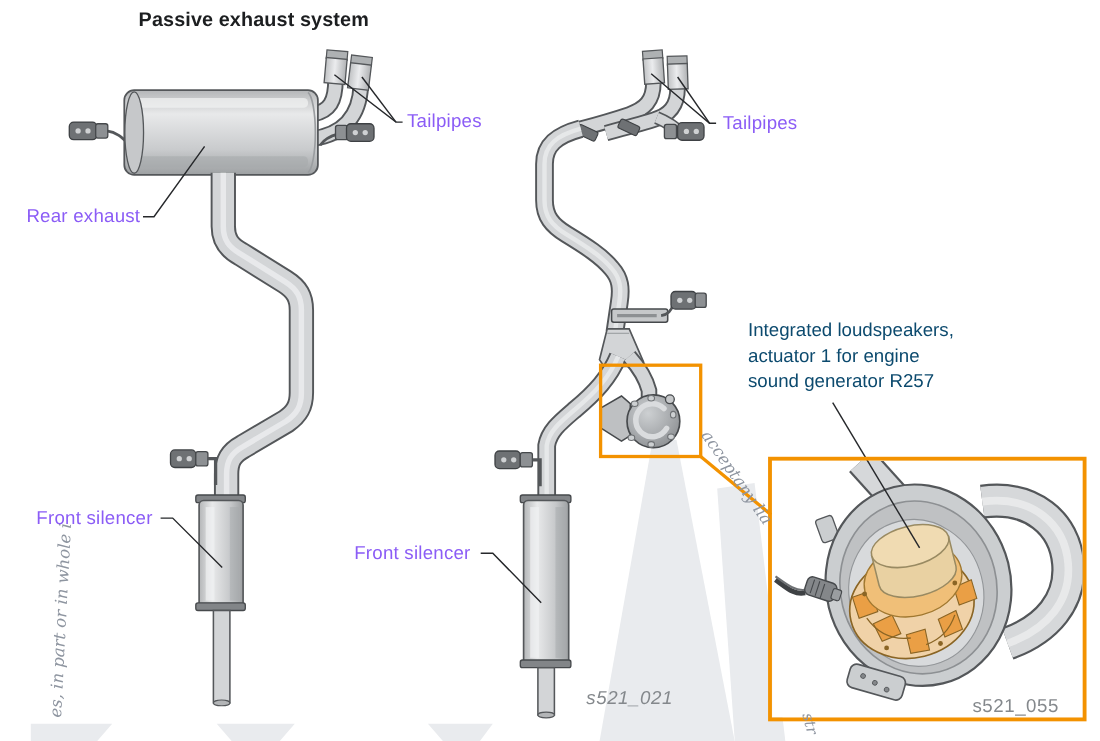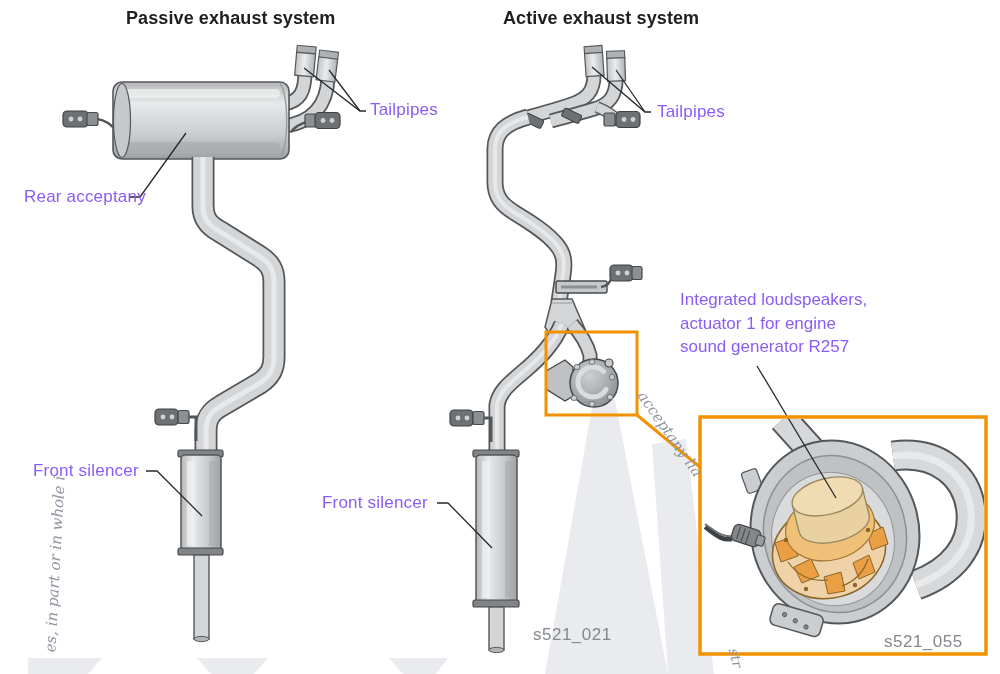--- a/index.html
+++ b/index.html
@@ -9,24 +9,24 @@
   svg{position:absolute;left:0;top:0;}
   .lbl{position:absolute;color:#8b5cf6;font-size:17px;letter-spacing:.2px;white-space:nowrap;z-index:6;}
   .title{position:absolute;color:#1c1e20;font-size:18px;font-weight:bold;letter-spacing:.1px;white-space:nowrap;z-index:6;}
   .title-passive{left:126px;top:8px;}
   .title-active{left:503px;top:8px;}
   .lbl-tailpipes-passive{left:370px;top:100px;}
   .lbl-rear-silencer{left:24px;top:187px;}
   .lbl-front-silencer-passive{left:33px;top:461px;}
   .lbl-tailpipes-active{left:657px;top:102px;}
   .lbl-front-silencer-active{left:322px;top:493px;}
-  .note{position:absolute;left:680px;top:288px;color:#8b5cf6;font-size:17px;line-height:23.5px;
+  .note{position:absolute;left:680px;top:288px;color:#0c4a6e;font-size:17px;line-height:23.5px;
         white-space:pre-line;z-index:6;}
   .figcode{position:absolute;color:#84888c;font-size:17px;letter-spacing:.5px;z-index:7;}
-  .code-main{left:533px;top:625px;}
+  .code-main{left:533px;top:625px;font-style:italic;}
   .code-inset{left:884px;top:632px;}
   .wm-text{position:absolute;font-family:"DejaVu Serif","Liberation Serif",serif;font-style:italic;
            color:#8e95a0;z-index:5;white-space:nowrap;}
   .wm-left{left:-60px;top:555px;width:230px;text-align:center;font-size:15px;transform:rotate(-87deg);}
   .wm-diag{left:590px;top:425px;width:160px;text-align:center;font-size:15px;transform:rotate(55deg);}
   .wm-bottom{left:726px;top:650px;font-size:14px;transform:rotate(75deg);}
 </style>
 </head>
 <body>
 
@@ -264,24 +264,23 @@
     </g>
 
     <path d="M757,366 L836,498" stroke="#26282b" stroke-width="1.3" fill="none"></path>
 
     <path d="M637,415 L701,468" stroke="#F39200" stroke-width="3"></path>
     <rect x="700" y="417" width="286" height="237" fill="none" stroke="#F39200" stroke-width="3.5"></rect>
   </g>
 </svg>
 
   <div class="title title-passive">Passive exhaust system</div>
-  <div class="title title-active">Active exhaust system</div>
 
   <div class="lbl lbl-tailpipes-passive">Tailpipes</div>
-  <div class="lbl lbl-rear-silencer">Rear acceptany</div>
+  <div class="lbl lbl-rear-silencer">Rear exhaust</div>
   <div class="lbl lbl-front-silencer-passive">Front silencer</div>
 
   <div class="lbl lbl-tailpipes-active">Tailpipes</div>
   <div class="lbl lbl-front-silencer-active">Front silencer</div>
   <div class="note">Integrated loudspeakers,
 actuator 1 for engine
 sound generator R257</div>
 
   <div class="figcode code-main">s521_021</div>
   <div class="figcode code-inset">s521_055</div>

